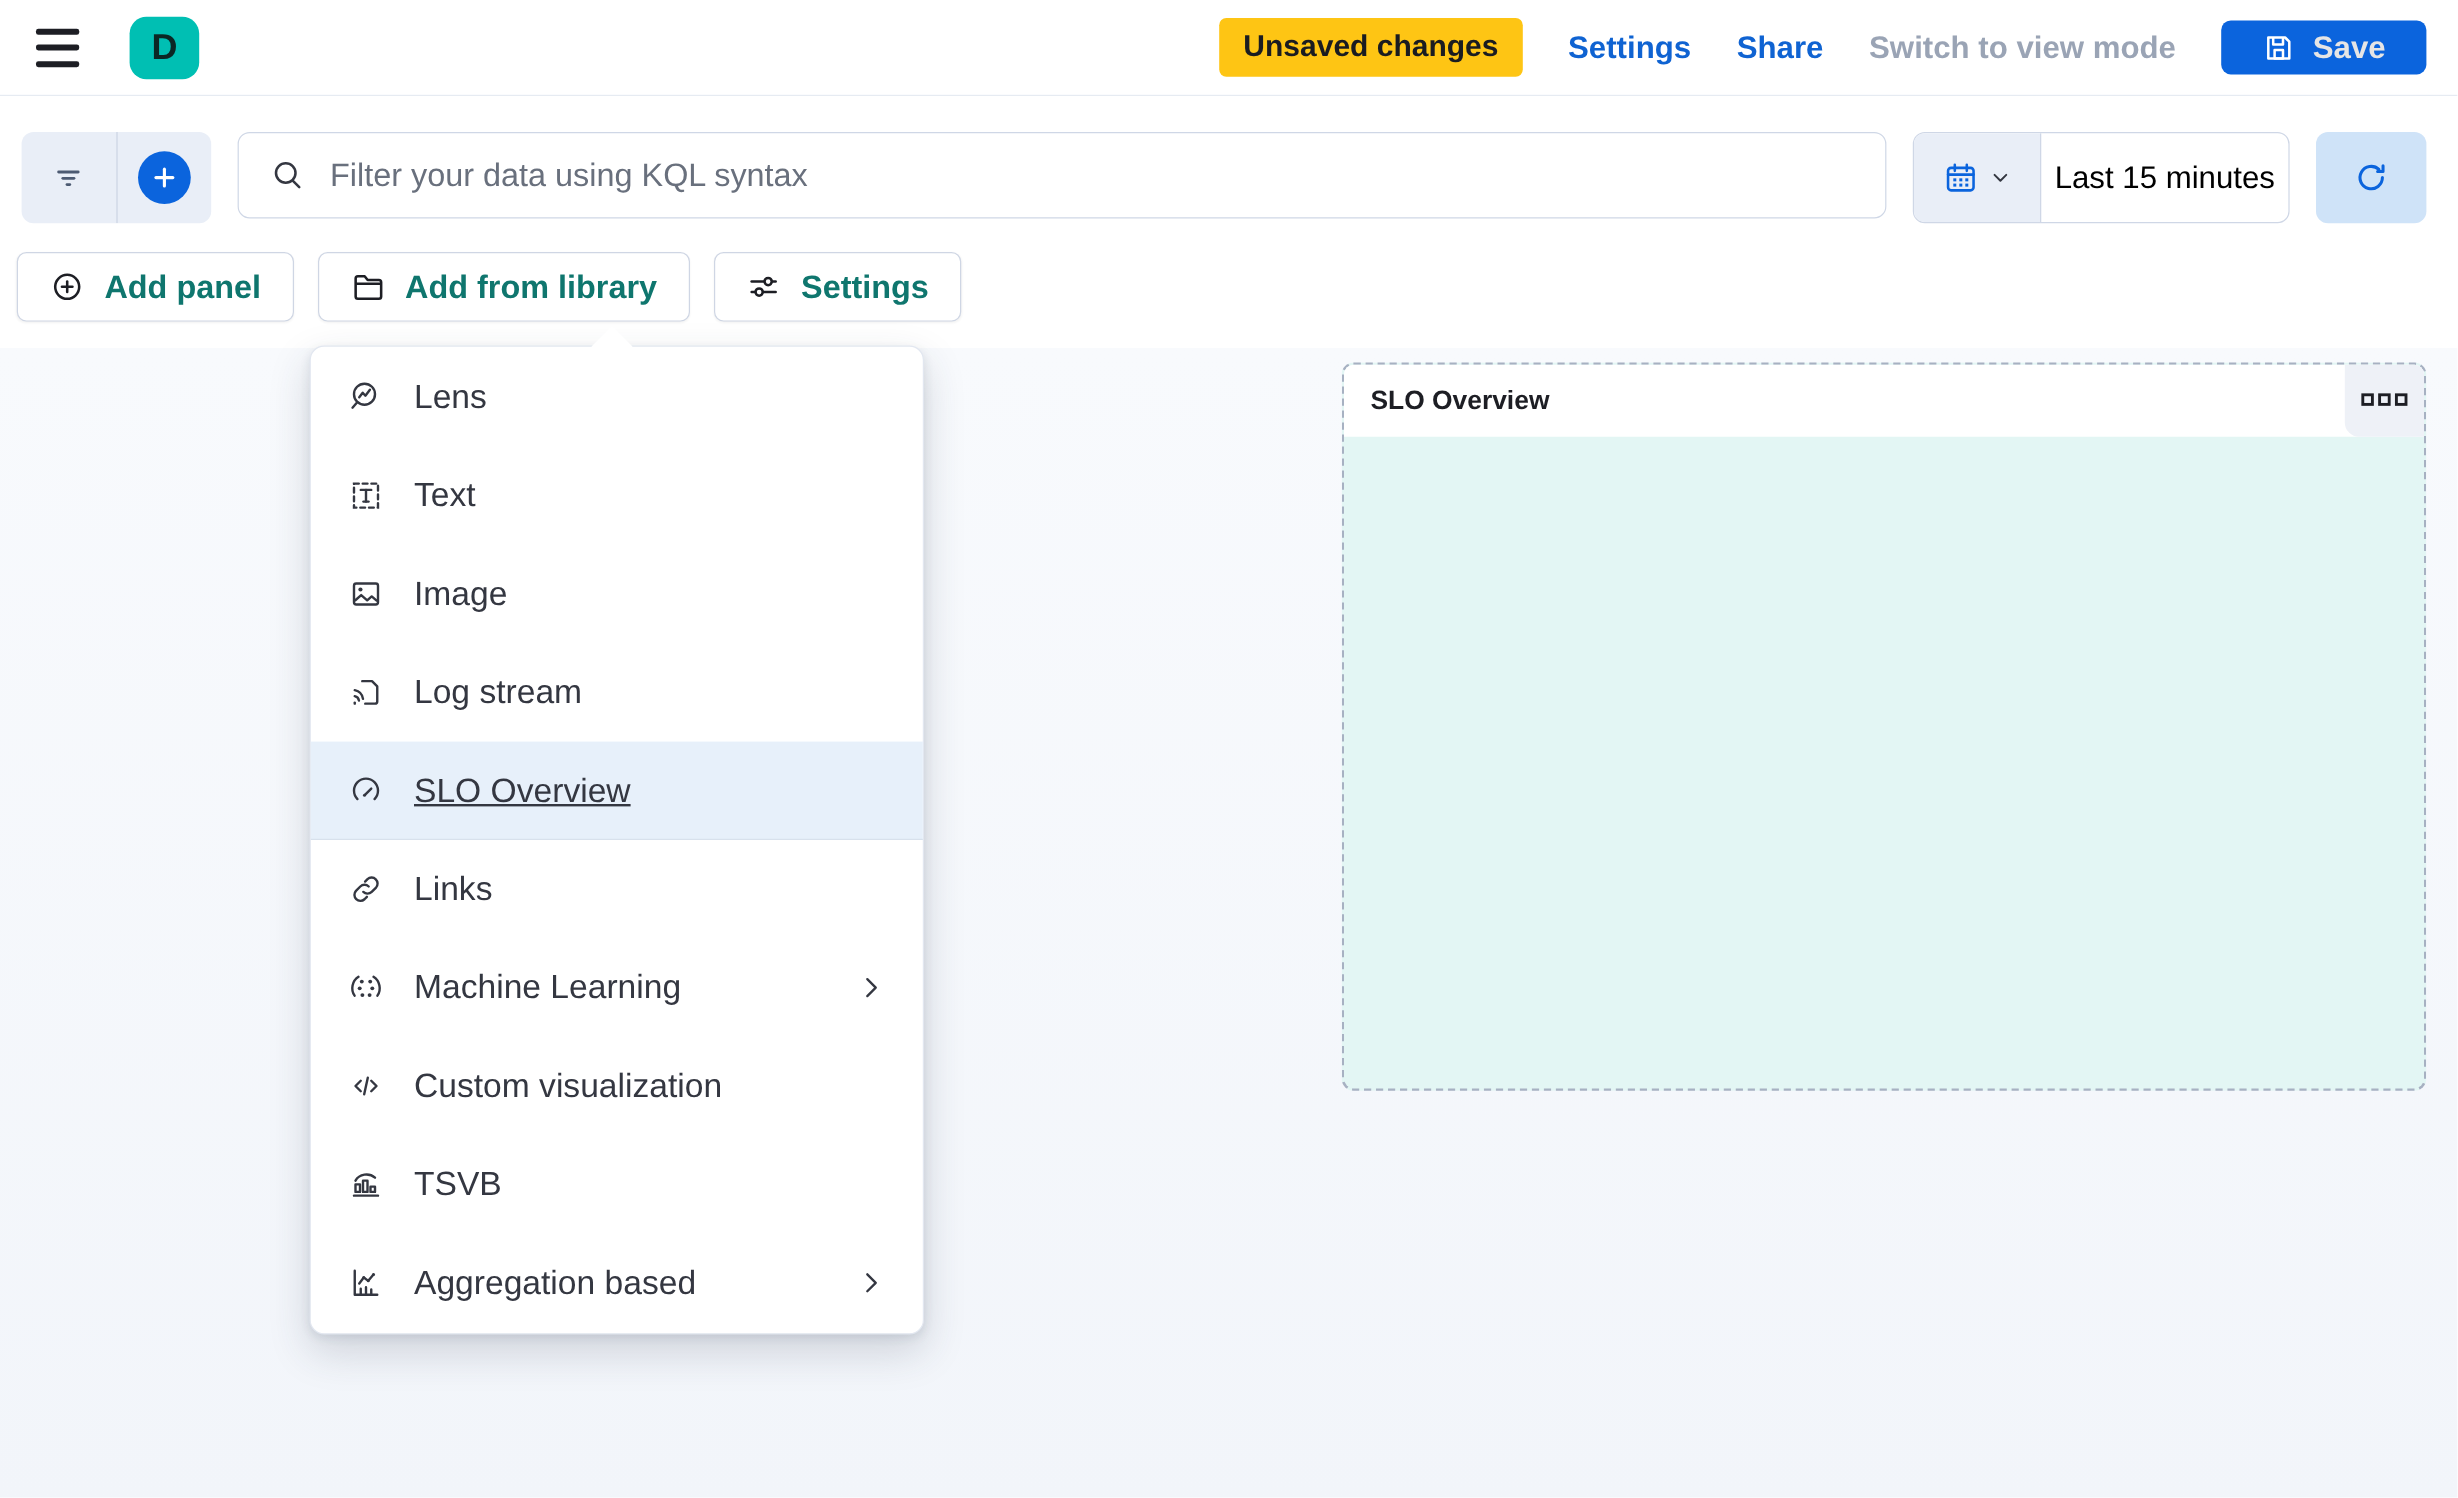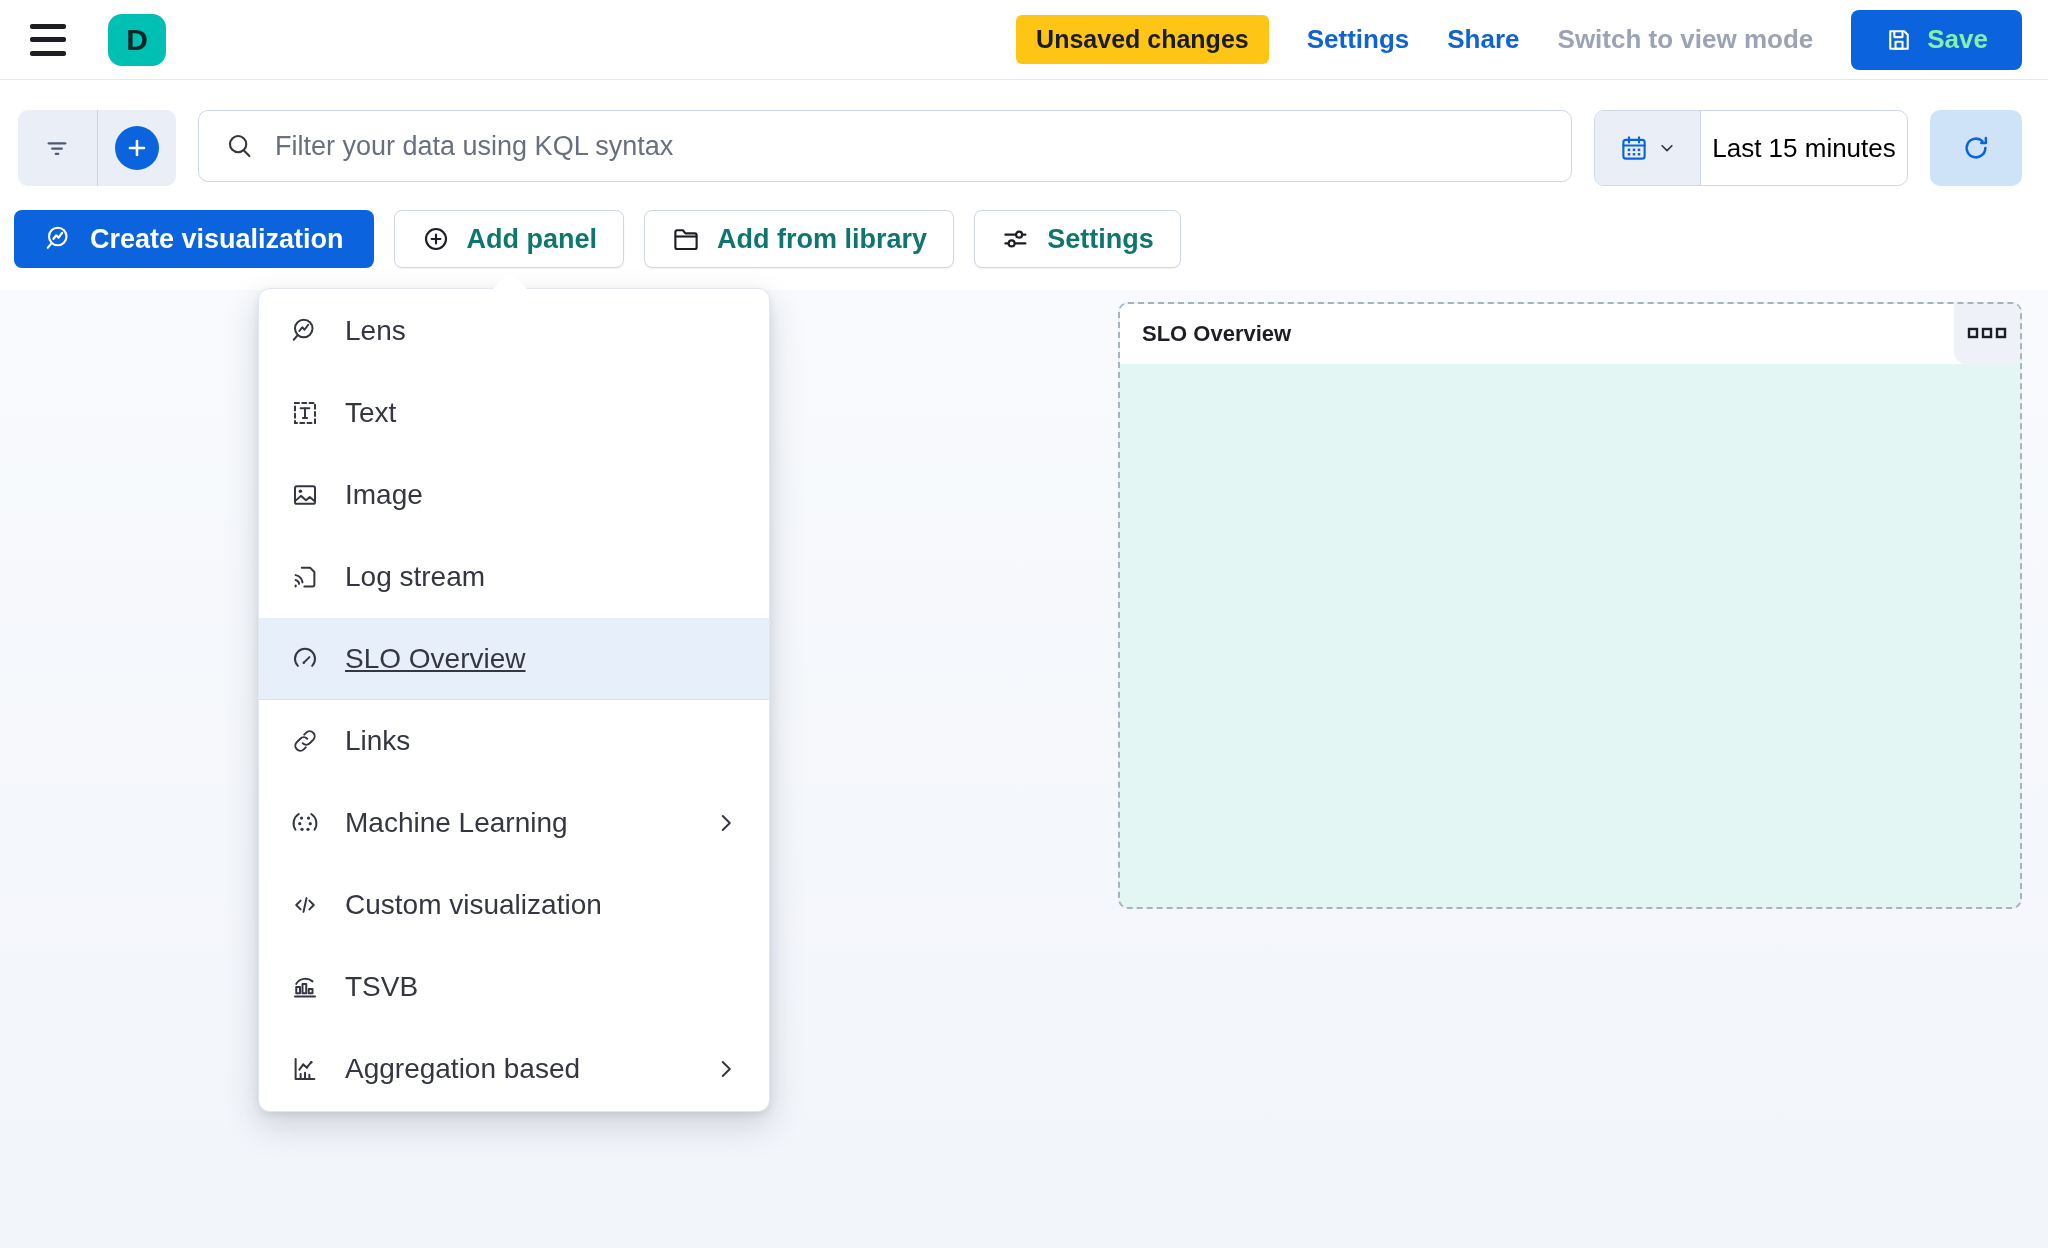--- a/index.html
+++ b/index.html
@@ -23,21 +23,21 @@
   .crumb2 { position:relative; background:#d3d8e2; color:#2f3440; font-size:25px; font-weight:500;
     height:46px; display:flex; align-items:center; gap:12px; padding:0 20px 0 36px;
     border-radius:0 12px 12px 0; margin-left:26px; cursor:pointer; }
   .crumb2::before { content:""; position:absolute; left:-1px; top:0;
     border-top:23px solid transparent; border-bottom:23px solid transparent; border-left:18px solid #ffffff; }
   .header-right { margin-left:auto; display:flex; align-items:center; gap:38px; }
   .badge-unsaved { background:#fec514; color:#1a1c21; font-size:25px; font-weight:600;
     padding:10px 20px; border-radius:6px; }
   .hlink { font-size:26px; font-weight:600; color:#0f63d2; text-decoration:none; cursor:pointer; }
   .hlink.disabled { color:#9aa4b5; cursor:default; }
-  .save-btn { background:#0b64dd; color:#86efac; border:none; border-radius:8px; height:60px;
+  .save-btn { background:#0b64dd; color:#e5e5e5; border:none; border-radius:8px; height:45px;
     padding:0 34px; font-size:26px; font-weight:600; display:flex; align-items:center; gap:14px;
     cursor:pointer; font-family:inherit; }
 
   
   .query-bar { background:#fff; padding:30px 26px 0 18px; display:flex; gap:22px; }
   .filter-group { width:158px; height:76px; background:#e9eef7; border-radius:10px; display:flex; overflow:hidden; flex:none; }
   .filter-btn, .plus-btn { flex:1; display:flex; align-items:center; justify-content:center;
     background:none; border:none; cursor:pointer; }
   .filter-btn { border-right:1px solid #ccd4e3; color:#4c5a72; }
   .plus-circle { width:44px; height:44px; border-radius:50%; background:#0b64dd; color:#fff;
@@ -185,30 +185,20 @@
     <span>
       <svg width="32" height="32" viewBox="0 0 24 24" fill="none" stroke="currentColor" stroke-width="1.9" stroke-linecap="round" stroke-linejoin="round">
         <path d="M19 12a7 7 0 1 1-2.2-5.1"></path>
           <path d="M19.4 4.6v3.6H16"></path>
       </svg>
     </span>
   </button>
 </div>
 
 <div class="action-bar">
-  <button class="btn btn-primary">
-    <span>
-      <svg width="30" height="30" viewBox="0 0 24 24" fill="none" stroke="#fff" stroke-width="1.7" stroke-linecap="round" stroke-linejoin="round">
-        <circle cx="11" cy="10" r="7"></circle>
-          <path d="M7.5 12l2.3-3 1.8 2 3-4"></path>
-          <path d="M6 15.5L3 19"></path>
-      </svg>
-    </span>
-    <span>Create visualization</span>
-  </button>
   <button class="btn btn-secondary">
     <span>
       <svg width="30" height="30" viewBox="0 0 24 24" fill="none" stroke="#1d1e24" stroke-width="1.7" stroke-linecap="round">
         <circle cx="12" cy="12" r="8"></circle>
           <path d="M12 8.5v7"></path>
           <path d="M8.5 12h7"></path>
       </svg>
     </span>
     <span>Add panel</span>
   </button>

